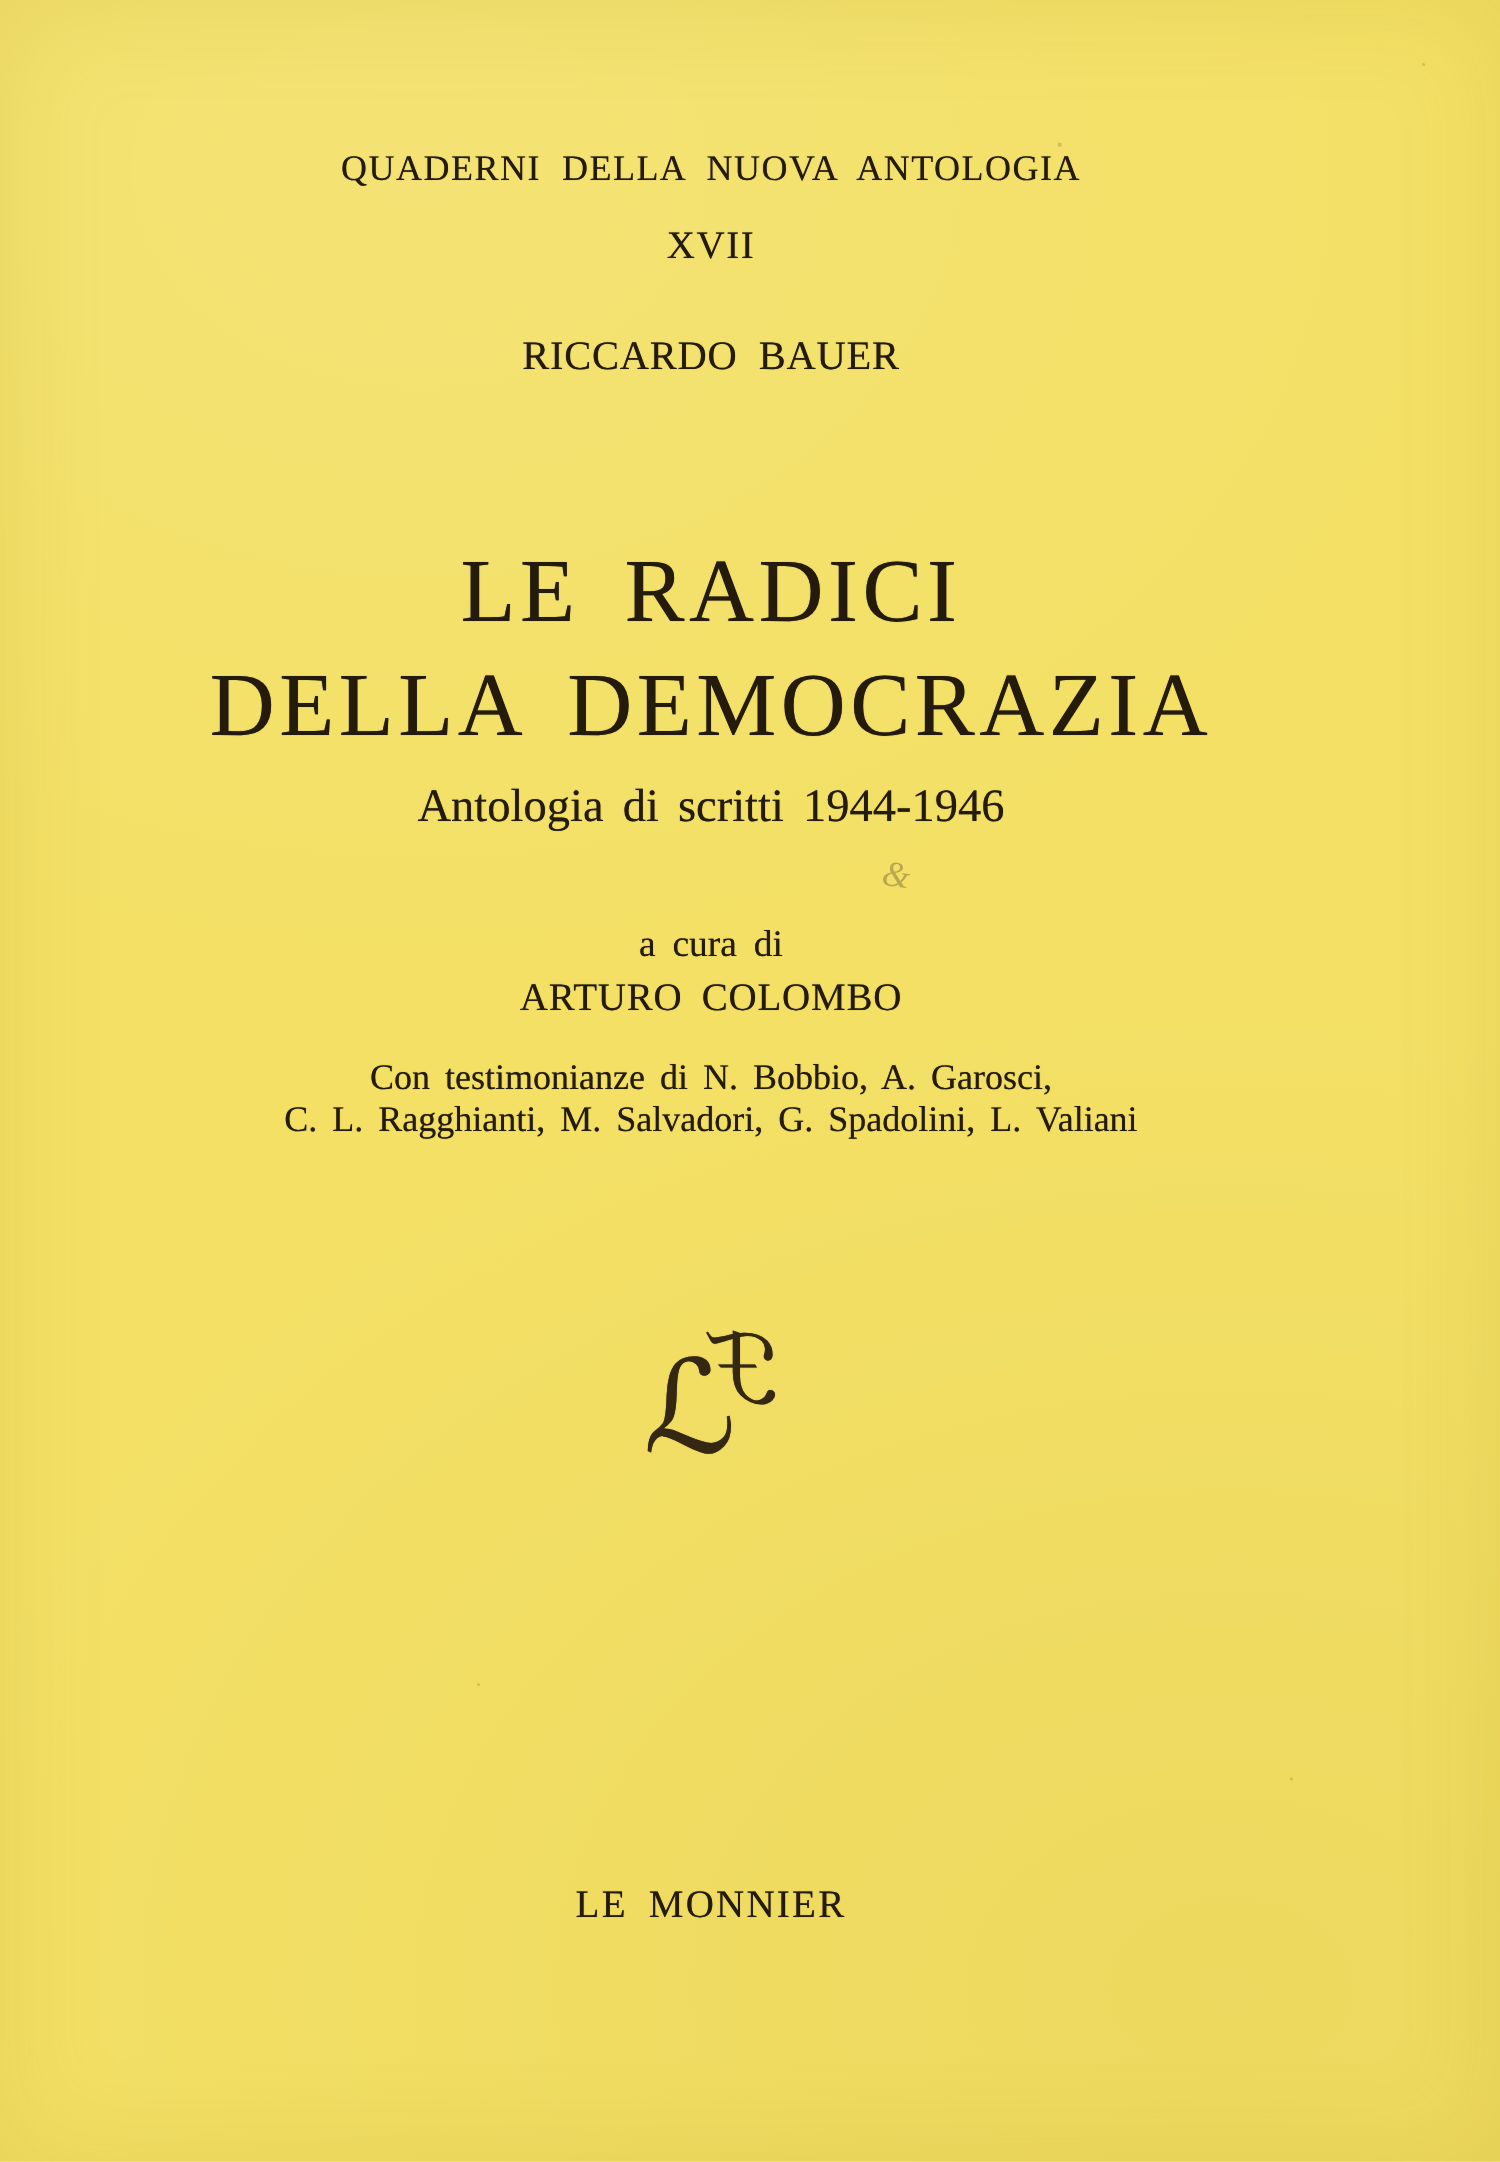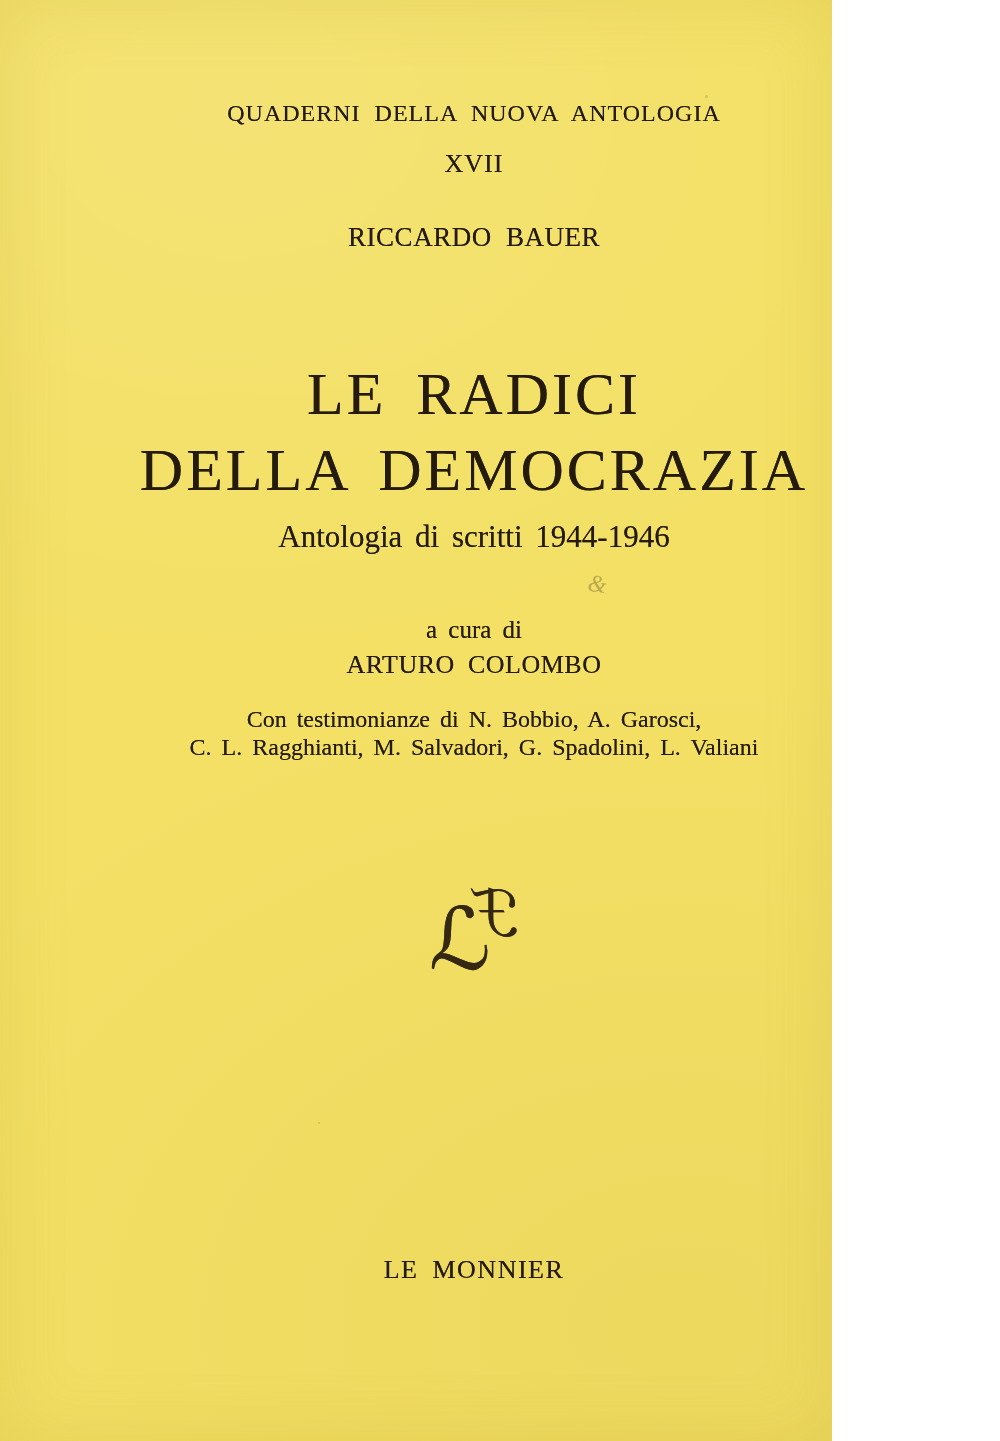--- a/index.html
+++ b/index.html
@@ -11,21 +11,21 @@
     padding: 0;
   }
   body {
     width: 1000px;
     height: 1441px;
     font-family: "Liberation Serif", serif;
     color: var(--ink);
   }
   .page {
     position: relative;
-    width: 832px;
+    width: 1000px;
     height: 1441px;
     overflow: hidden;
     background:
       radial-gradient(1200px 900px at 28% 8%, rgba(255,255,255,0.10), rgba(255,255,255,0) 60%),
       radial-gradient(1500px 1100px at 82% 92%, rgba(150,120,0,0.07), rgba(150,120,0,0) 60%),
       var(--paper);
     box-shadow: inset 0 0 70px rgba(175,145,25,0.16);
   }
   
   .content {

